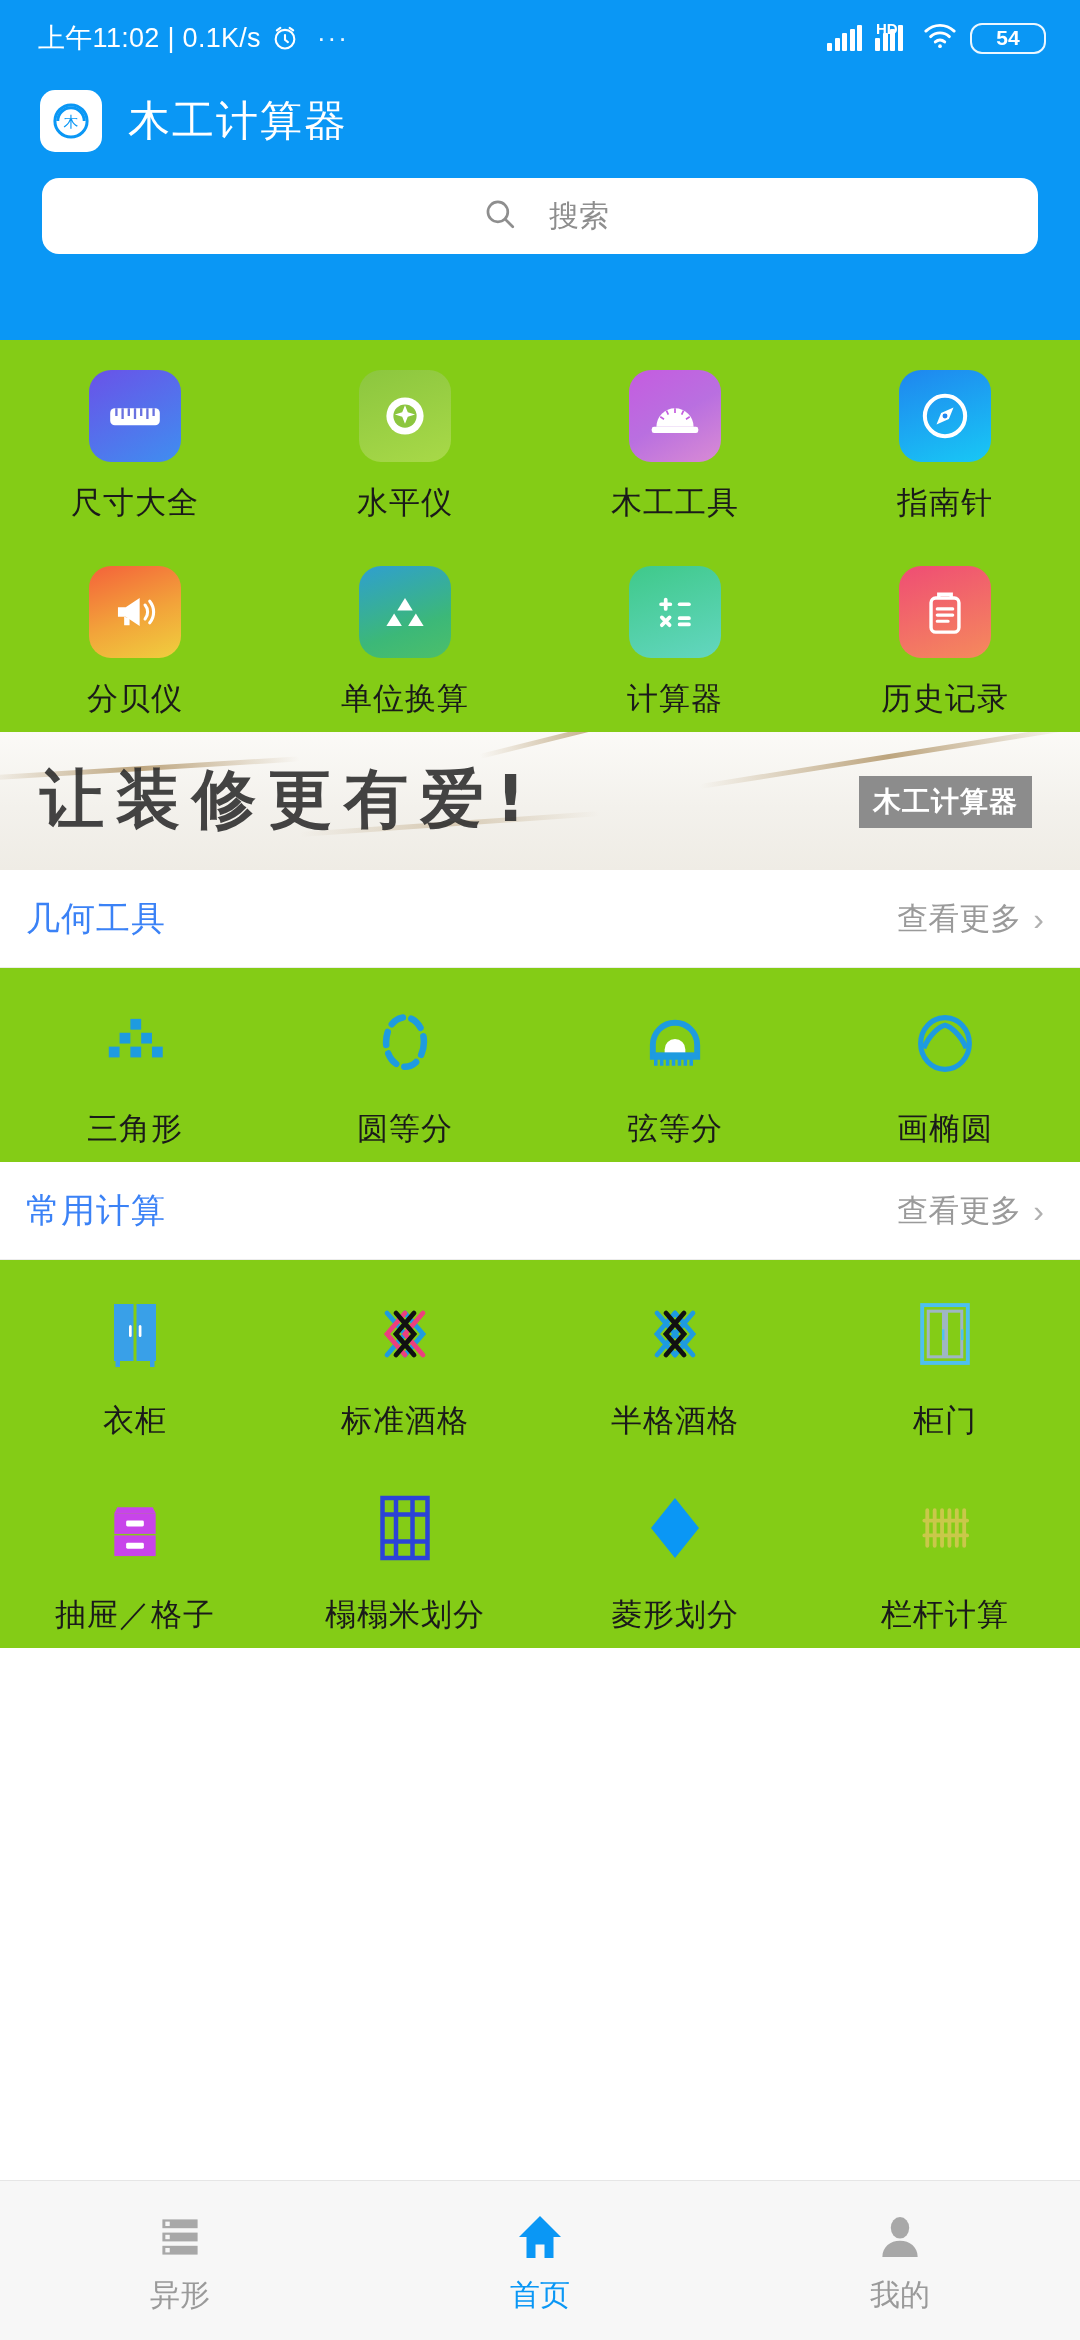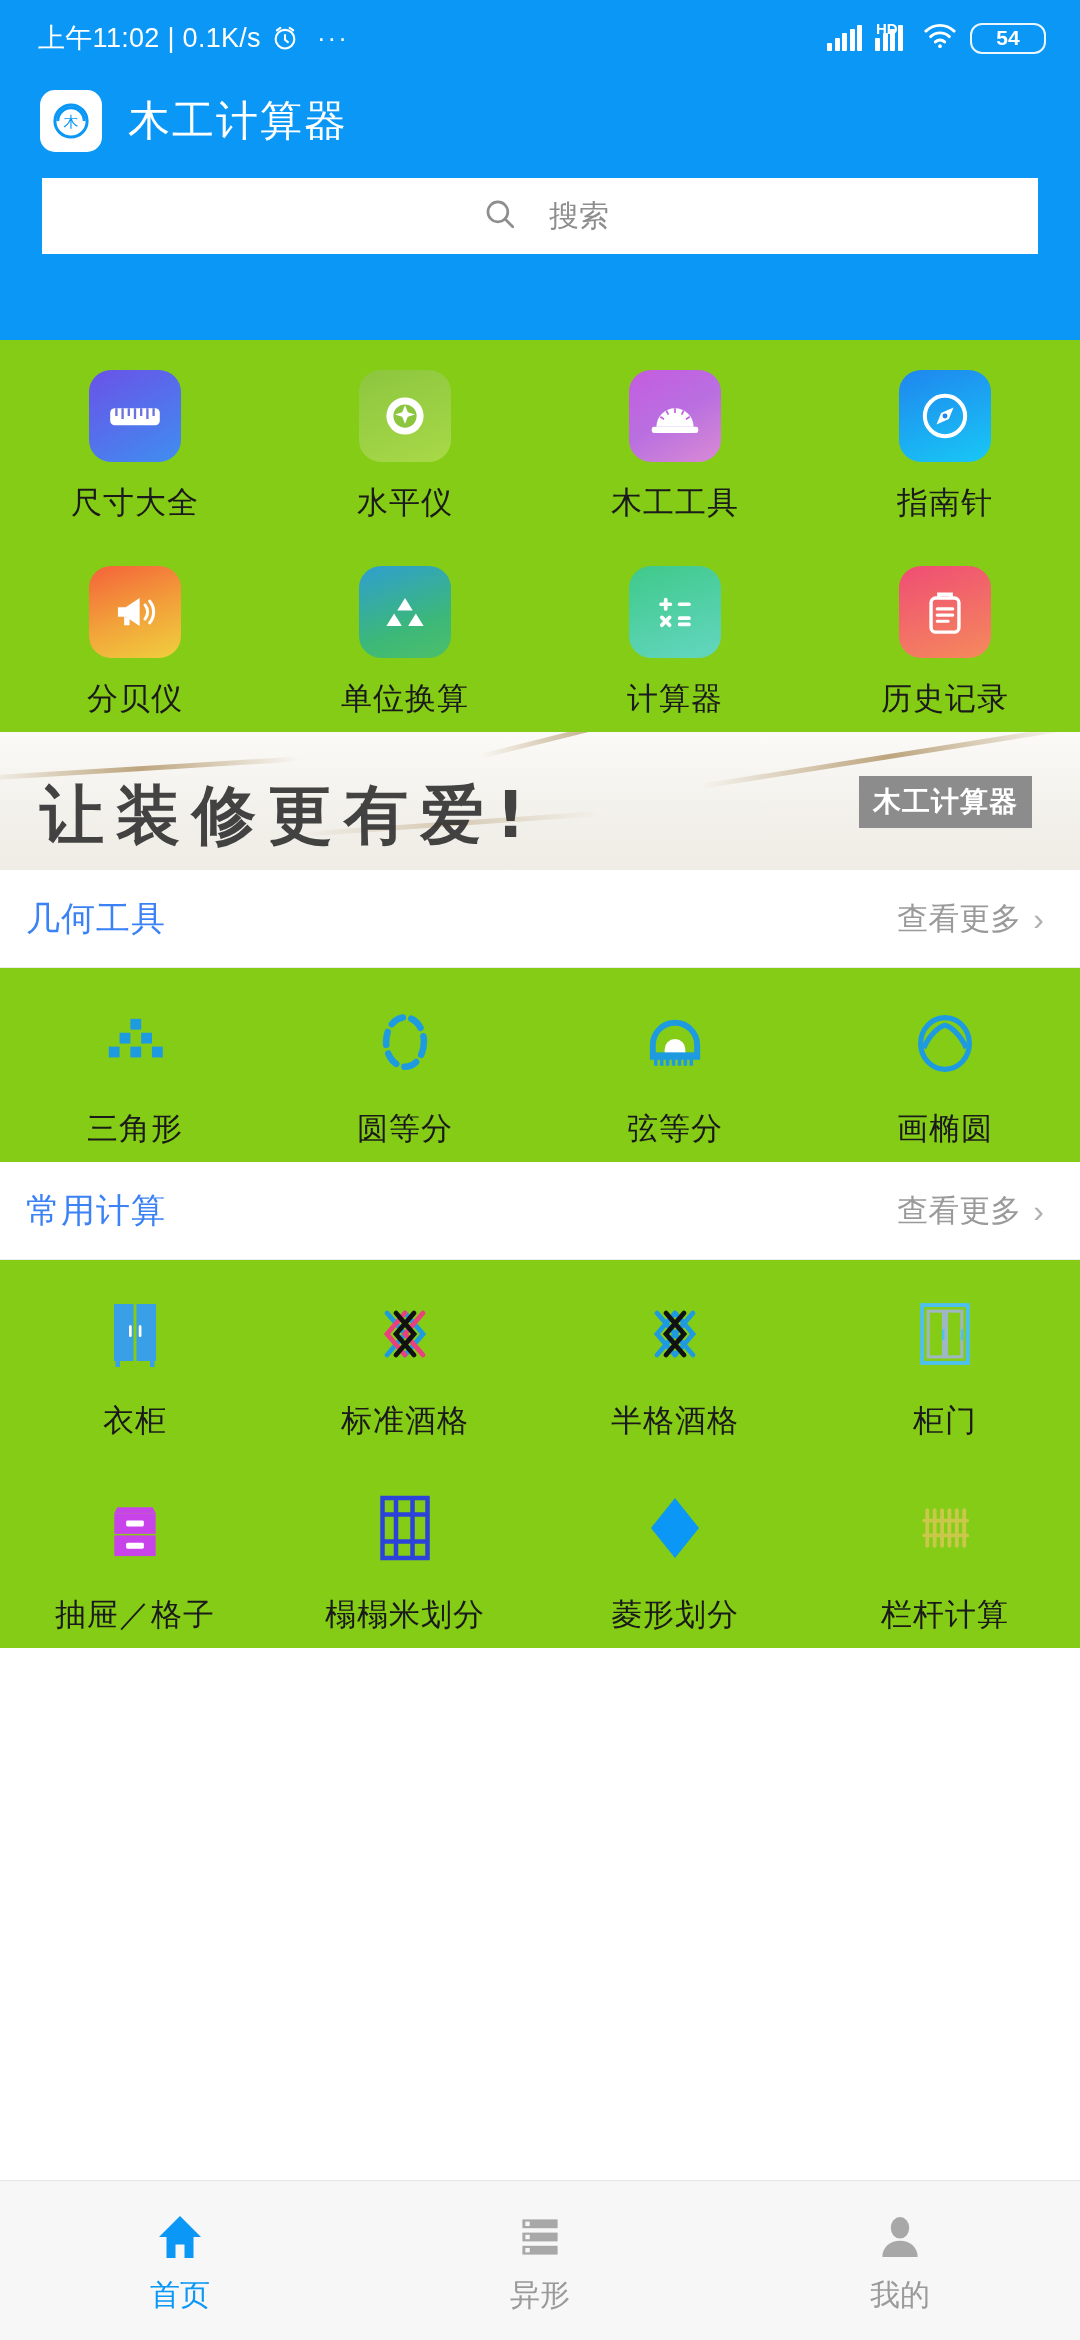--- a/index.html
+++ b/index.html
@@ -72,21 +72,21 @@
   .app-title {
     color:#ffffff;
     font-size:42px;
     letter-spacing:2px;
   }
 
   .searchwrap { padding:26px 42px 0 42px; }
   .searchbar {
     height:76px;
     background:#ffffff;
-    border-radius:0;
+    border-radius:17px;
     display:flex;
     align-items:center;
     justify-content:center;
     gap:32px;
     padding-left:12px;
   }
   .search-ph { color:#8e8e8e; font-size:30px; }
 
   
   .grid {
@@ -136,21 +136,21 @@
   }
   .banner .streak {
     position:absolute;
     height:5px;
     background:linear-gradient(90deg,rgba(190,165,120,0) 0%,rgba(178,150,105,.85) 50%,rgba(190,165,120,0) 100%);
     border-radius:4px;
     transform-origin:left center;
   }
   .banner-text {
     position:absolute;
-    left:40px; top:40px;
+    left:40px; top:24px;
     font-size:64px;
     font-weight:bold;
     letter-spacing:12px;
     color:#2b2b2b;
     font-family:"DejaVu Sans",sans-serif;
     opacity:.88;
   }
   .banner-badge {
     position:absolute;
     right:48px; top:44px;
@@ -563,43 +563,43 @@
           <path d="M7 16h29M7 26h29"></path>
         </g>
       </svg>
     </div>
     <div class="tile-label">栏杆计算</div>
   </div>
 </div>
 
 <div class="bottomnav">
 
-  <div class="navitem active">
-    <span class="nav-ic">
-      <svg width="52" height="48" viewBox="0 0 34 32">
-        <path d="M17 2L3 16h5v14h6v-9h6v9h6V16h5z" fill="#0a97f5"></path>
-      </svg>
-    </span>
-    <span class="nav-lb">首页</span>
-  </div>
-
   <div class="navitem">
     <span class="nav-ic">
       <svg width="48" height="44" viewBox="0 0 32 30">
         <rect x="4" y="3" width="24" height="6" fill="#a8a8a8"></rect>
         <rect x="4" y="12" width="24" height="6" fill="#a8a8a8"></rect>
         <rect x="4" y="21" width="24" height="6" fill="#a8a8a8"></rect>
         <rect x="6" y="4.5" width="3" height="3" fill="#f7f7f7"></rect>
         <rect x="6" y="13.5" width="3" height="3" fill="#f7f7f7"></rect>
         <rect x="6" y="22.5" width="3" height="3" fill="#f7f7f7"></rect>
       </svg>
     </span>
     <span class="nav-lb">异形</span>
   </div>
 
+  <div class="navitem active">
+    <span class="nav-ic">
+      <svg width="52" height="48" viewBox="0 0 34 32">
+        <path d="M17 2L3 16h5v14h6v-9h6v9h6V16h5z" fill="#0a97f5"></path>
+      </svg>
+    </span>
+    <span class="nav-lb">首页</span>
+  </div>
+
   <div class="navitem">
     <span class="nav-ic">
       <svg width="46" height="46" viewBox="0 0 30 30">
         <ellipse cx="15" cy="9" rx="6" ry="7" fill="#a8a8a8"></ellipse>
         <path d="M3.5 28c0-6.5 5.2-10.5 11.5-10.5S26.5 21.5 26.5 28z" fill="#a8a8a8"></path>
       </svg>
     </span>
     <span class="nav-lb">我的</span>
   </div>
 </div>

